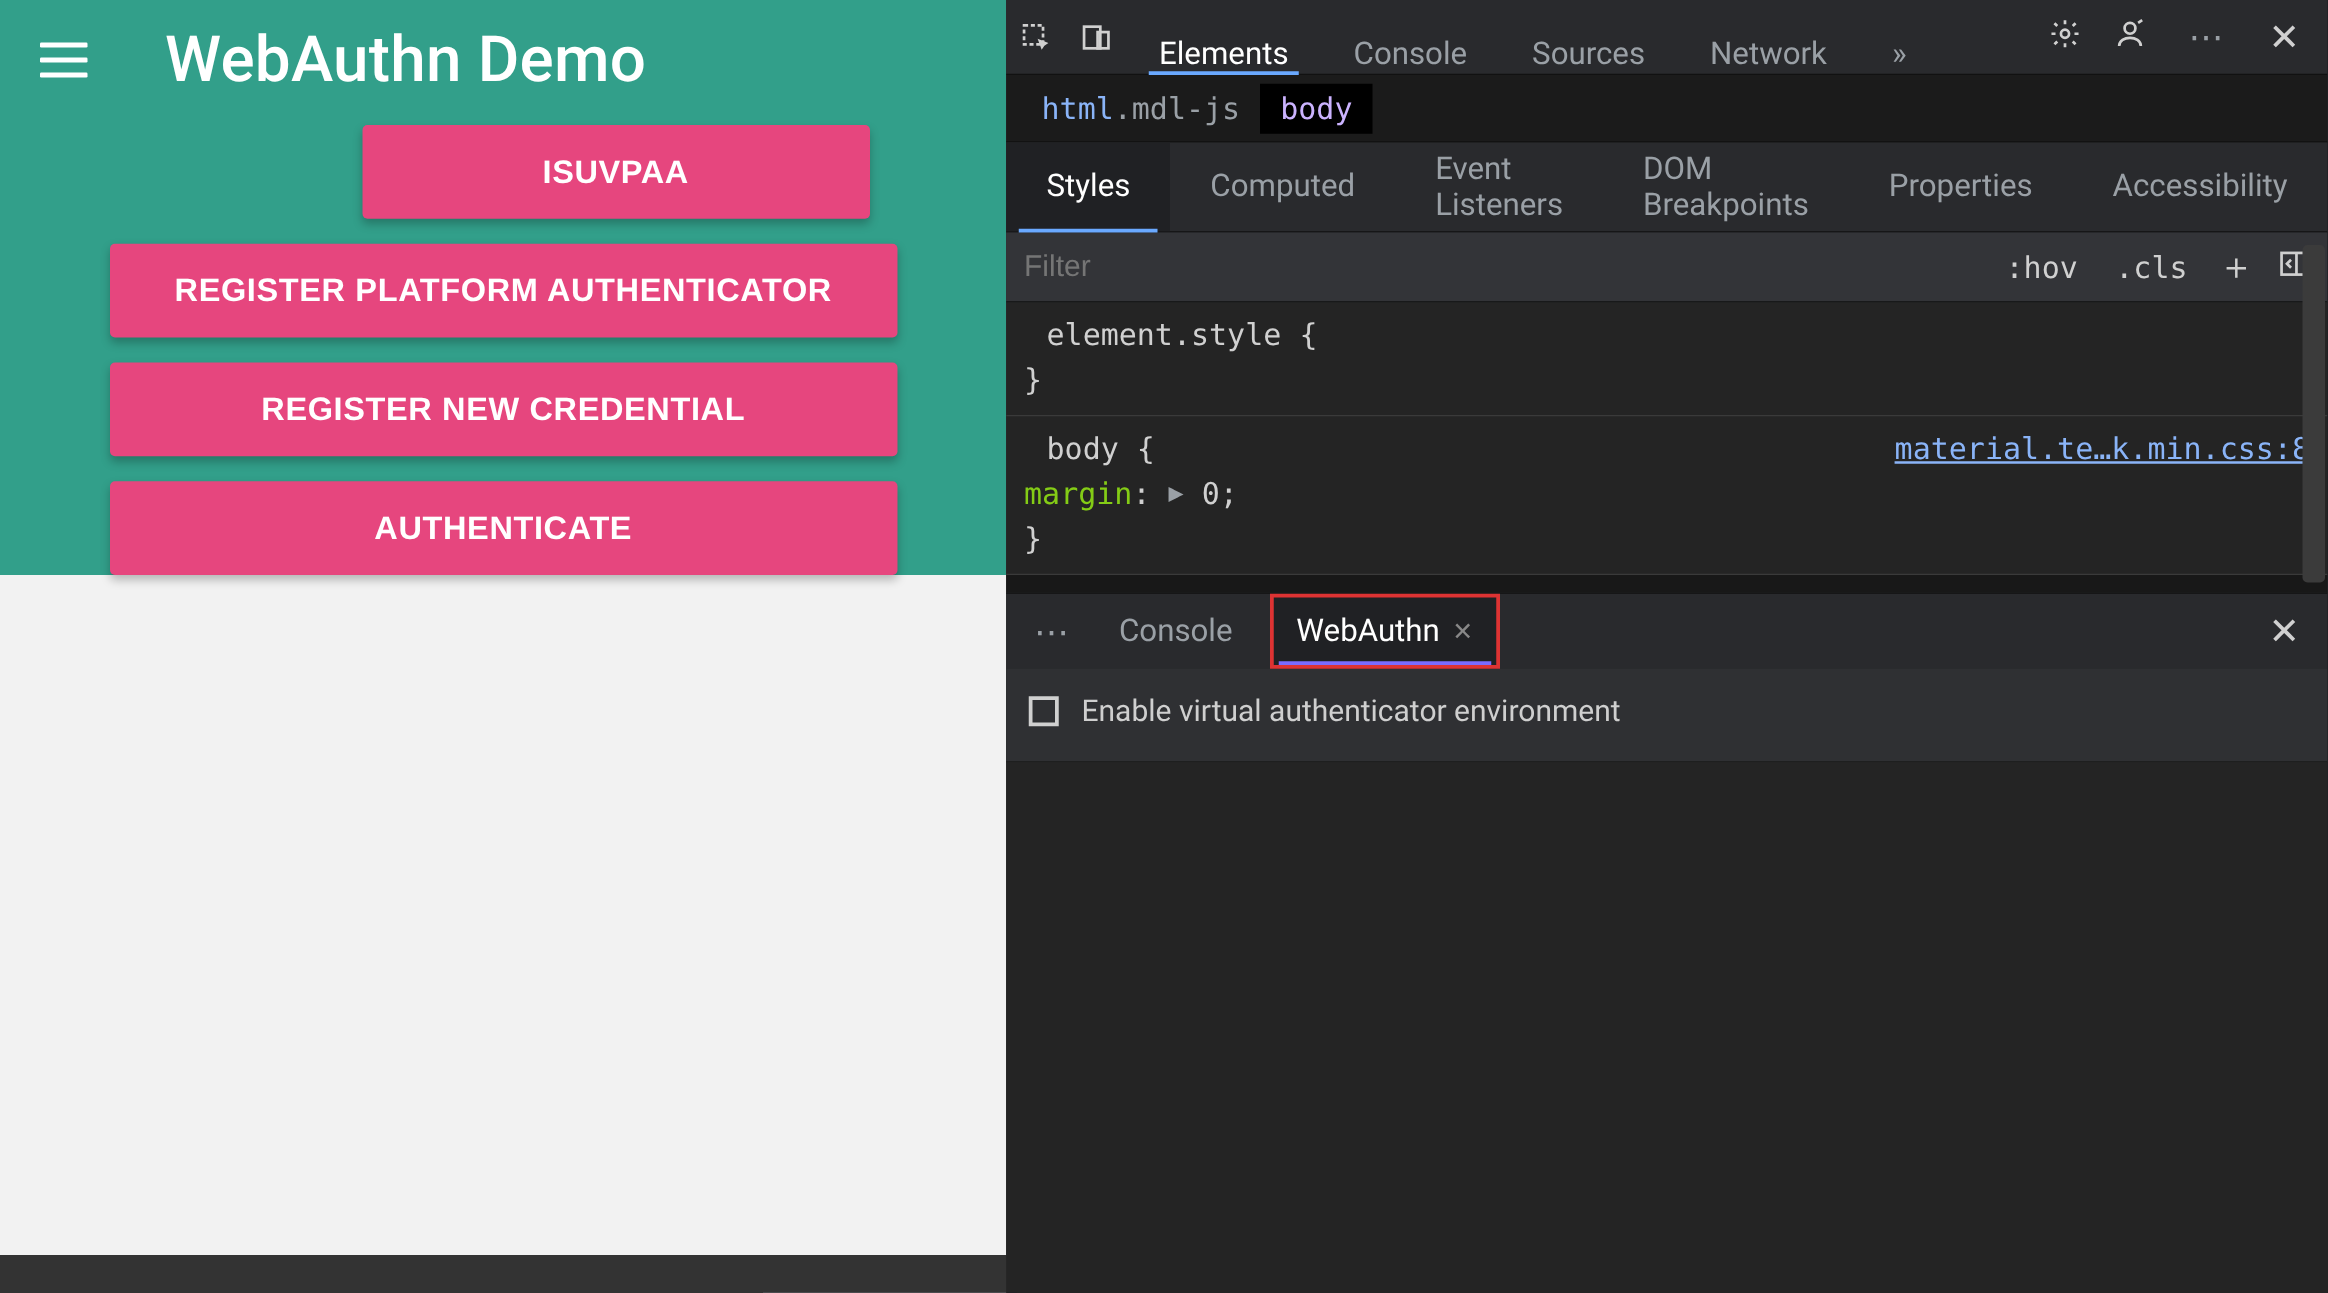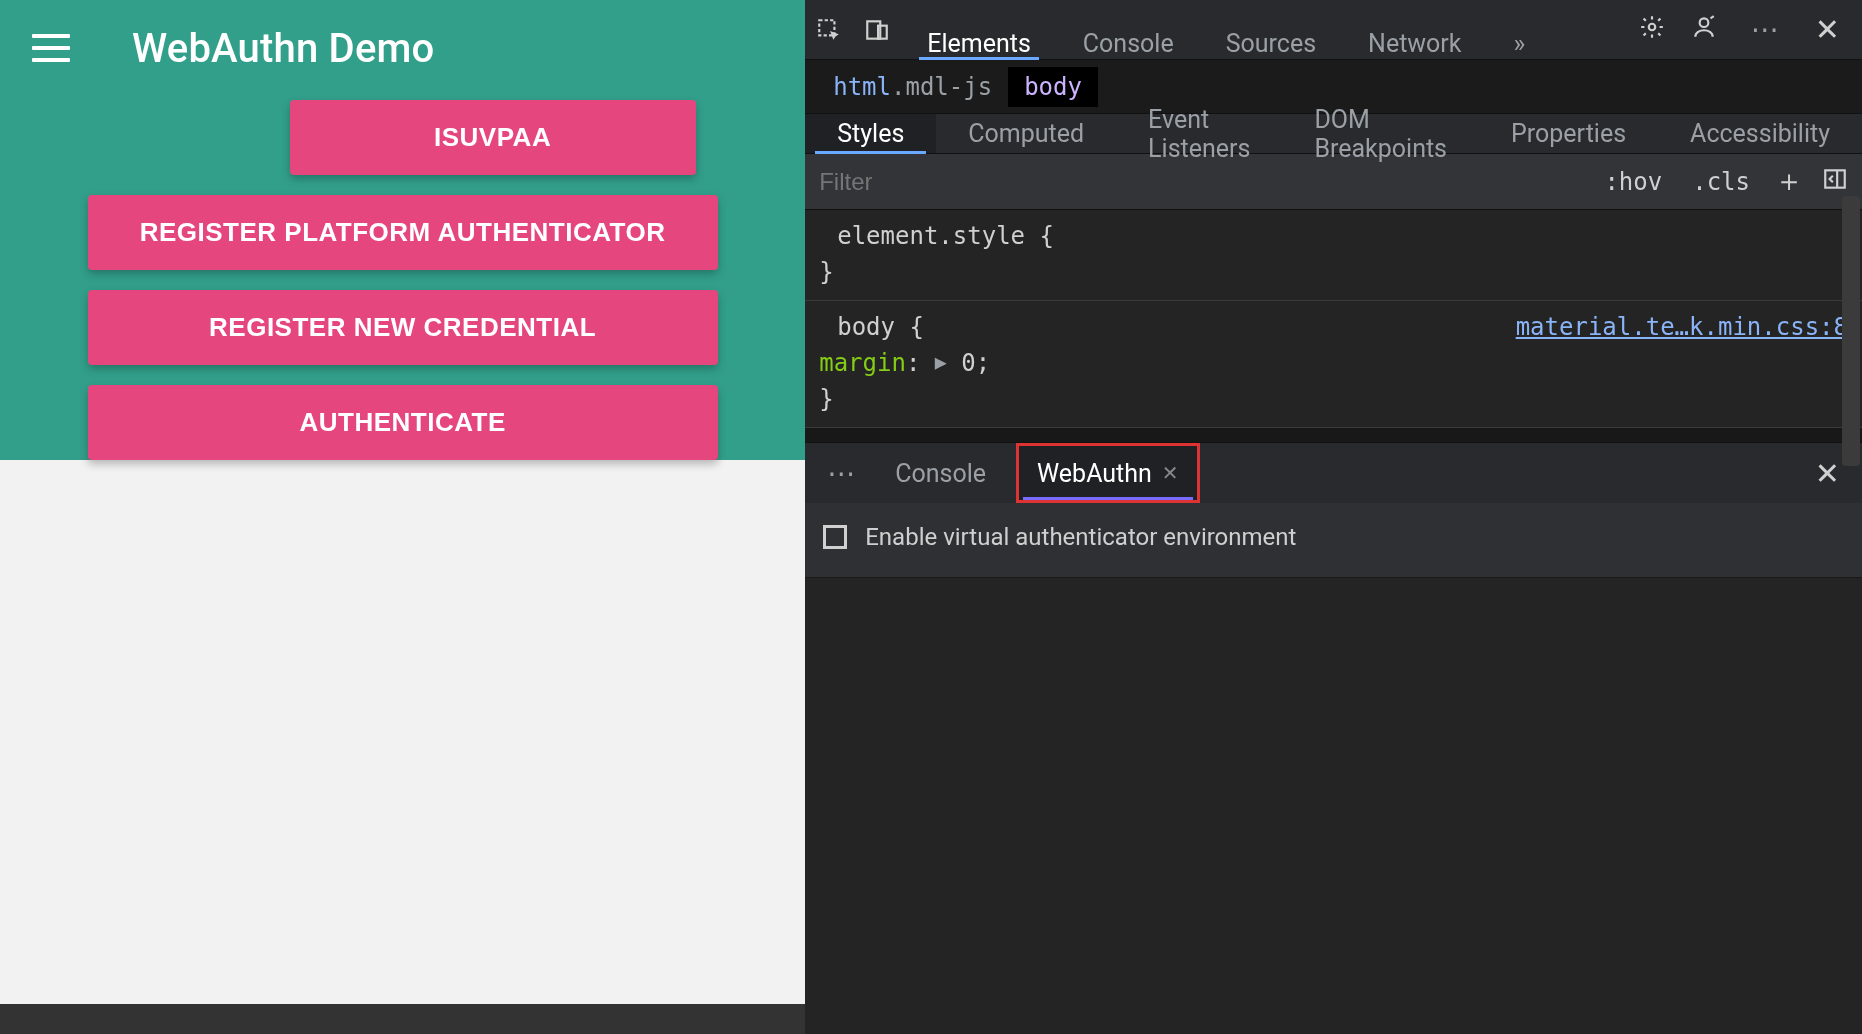--- a/index.html
+++ b/index.html
@@ -8,21 +8,21 @@
 
   
   .page-pane { width: 828px; height:100%; display:flex; flex-direction:column; background:#f2f2f2;}
   .appbar {
     background:#329f8a; color:#fff; padding:0 22px; display:flex; align-items:flex-start;
     flex-direction:column; height:460px; position:relative;
   }
   .appbar-row { display:flex; align-items:center; width:100%; height:106px;}
   .hamburger { width:46px; height:46px; display:flex; flex-direction:column; justify-content:center; gap:8px; cursor:pointer; margin-left:10px;}
   .hamburger span { display:block; height:4px; width:38px; background:#fff; border-radius:1px;}
-  .app-title { font-size:40px; font-weight:500; margin-left:54px; letter-spacing:0.2px;}
+  .app-title { font-size:51px; font-weight:500; margin-left:54px; letter-spacing:0.2px;}
   .btn-stack { align-self:center; display:flex; flex-direction:column; gap:20px; margin-top:4px;}
   .pink-btn {
     background:#e6467e; color:#fff; border:none; font-size:26px; font-weight:600;
     letter-spacing:0.5px; padding:22px 34px; border-radius:4px; box-shadow:0 4px 8px rgba(0,0,0,.25);
     cursor:pointer; text-align:center;
   }
   .b0 { width:406px; align-self:flex-end; margin-right:22px;}
   .b1,.b2,.b3 { width:630px;}
   .page-rest { flex:1; background:#f2f2f2;}
   .page-footer { height:30px; background:#333;}
@@ -41,21 +41,21 @@
   .dt-toolbar-right { margin-left:auto; display:flex; align-items:center; gap:26px; padding:0 22px;}
   .dt-toolbar-right svg { width:26px; height:26px; stroke:#d0d0d0; fill:none; stroke-width:2;}
   .dt-x { font-size:30px; color:#d0d0d0; cursor:pointer;}
 
   .breadcrumb { height:54px; background:#1b1b1b; display:flex; align-items:center; padding-left:12px; gap:0; border-bottom:1px solid #111;}
   .crumb { padding:6px 16px; font-family:Menlo, Consolas, monospace; font-size:24px;}
   .crumb .cls { color:#9aa0a6;}
   .crumb.sel { background:#000; color:#cbb3ff;}
   .crumb .el { color:#8ab4f8;}
 
-  .subtabs { height:40px; background:#292a2d; display:flex; align-items:stretch; border-bottom:1px solid #111;}
+  .subtabs { height:72px; background:#292a2d; display:flex; align-items:stretch; border-bottom:1px solid #111;}
   .subtab { padding:0 32px; display:flex; align-items:center; color:#9aa0a6; cursor:pointer; position:relative; font-size:25px;}
   .subtab.active { color:#fff; background:#202124;}
   .subtab.active::after{content:""; position:absolute; left:10px; right:10px; bottom:-1px; height:3px; background:#6aa9ff;}
 
   .filterbar { height:56px; background:#333438; display:flex; align-items:center; padding:0 14px; gap:18px; border-bottom:1px solid #111;}
   .filter-input { flex:1; background:transparent; border:none; color:#9aa0a6; font-size:24px; outline:none;}
   .tog { font-family:Menlo, Consolas, monospace; font-size:24px; color:#d0d0d0; cursor:pointer; padding:2px 6px;}
   .plus { font-size:30px; color:#d0d0d0; cursor:pointer;}
   .panel-icon svg{width:26px;height:26px;stroke:#d0d0d0;fill:none;stroke-width:2;}
 

